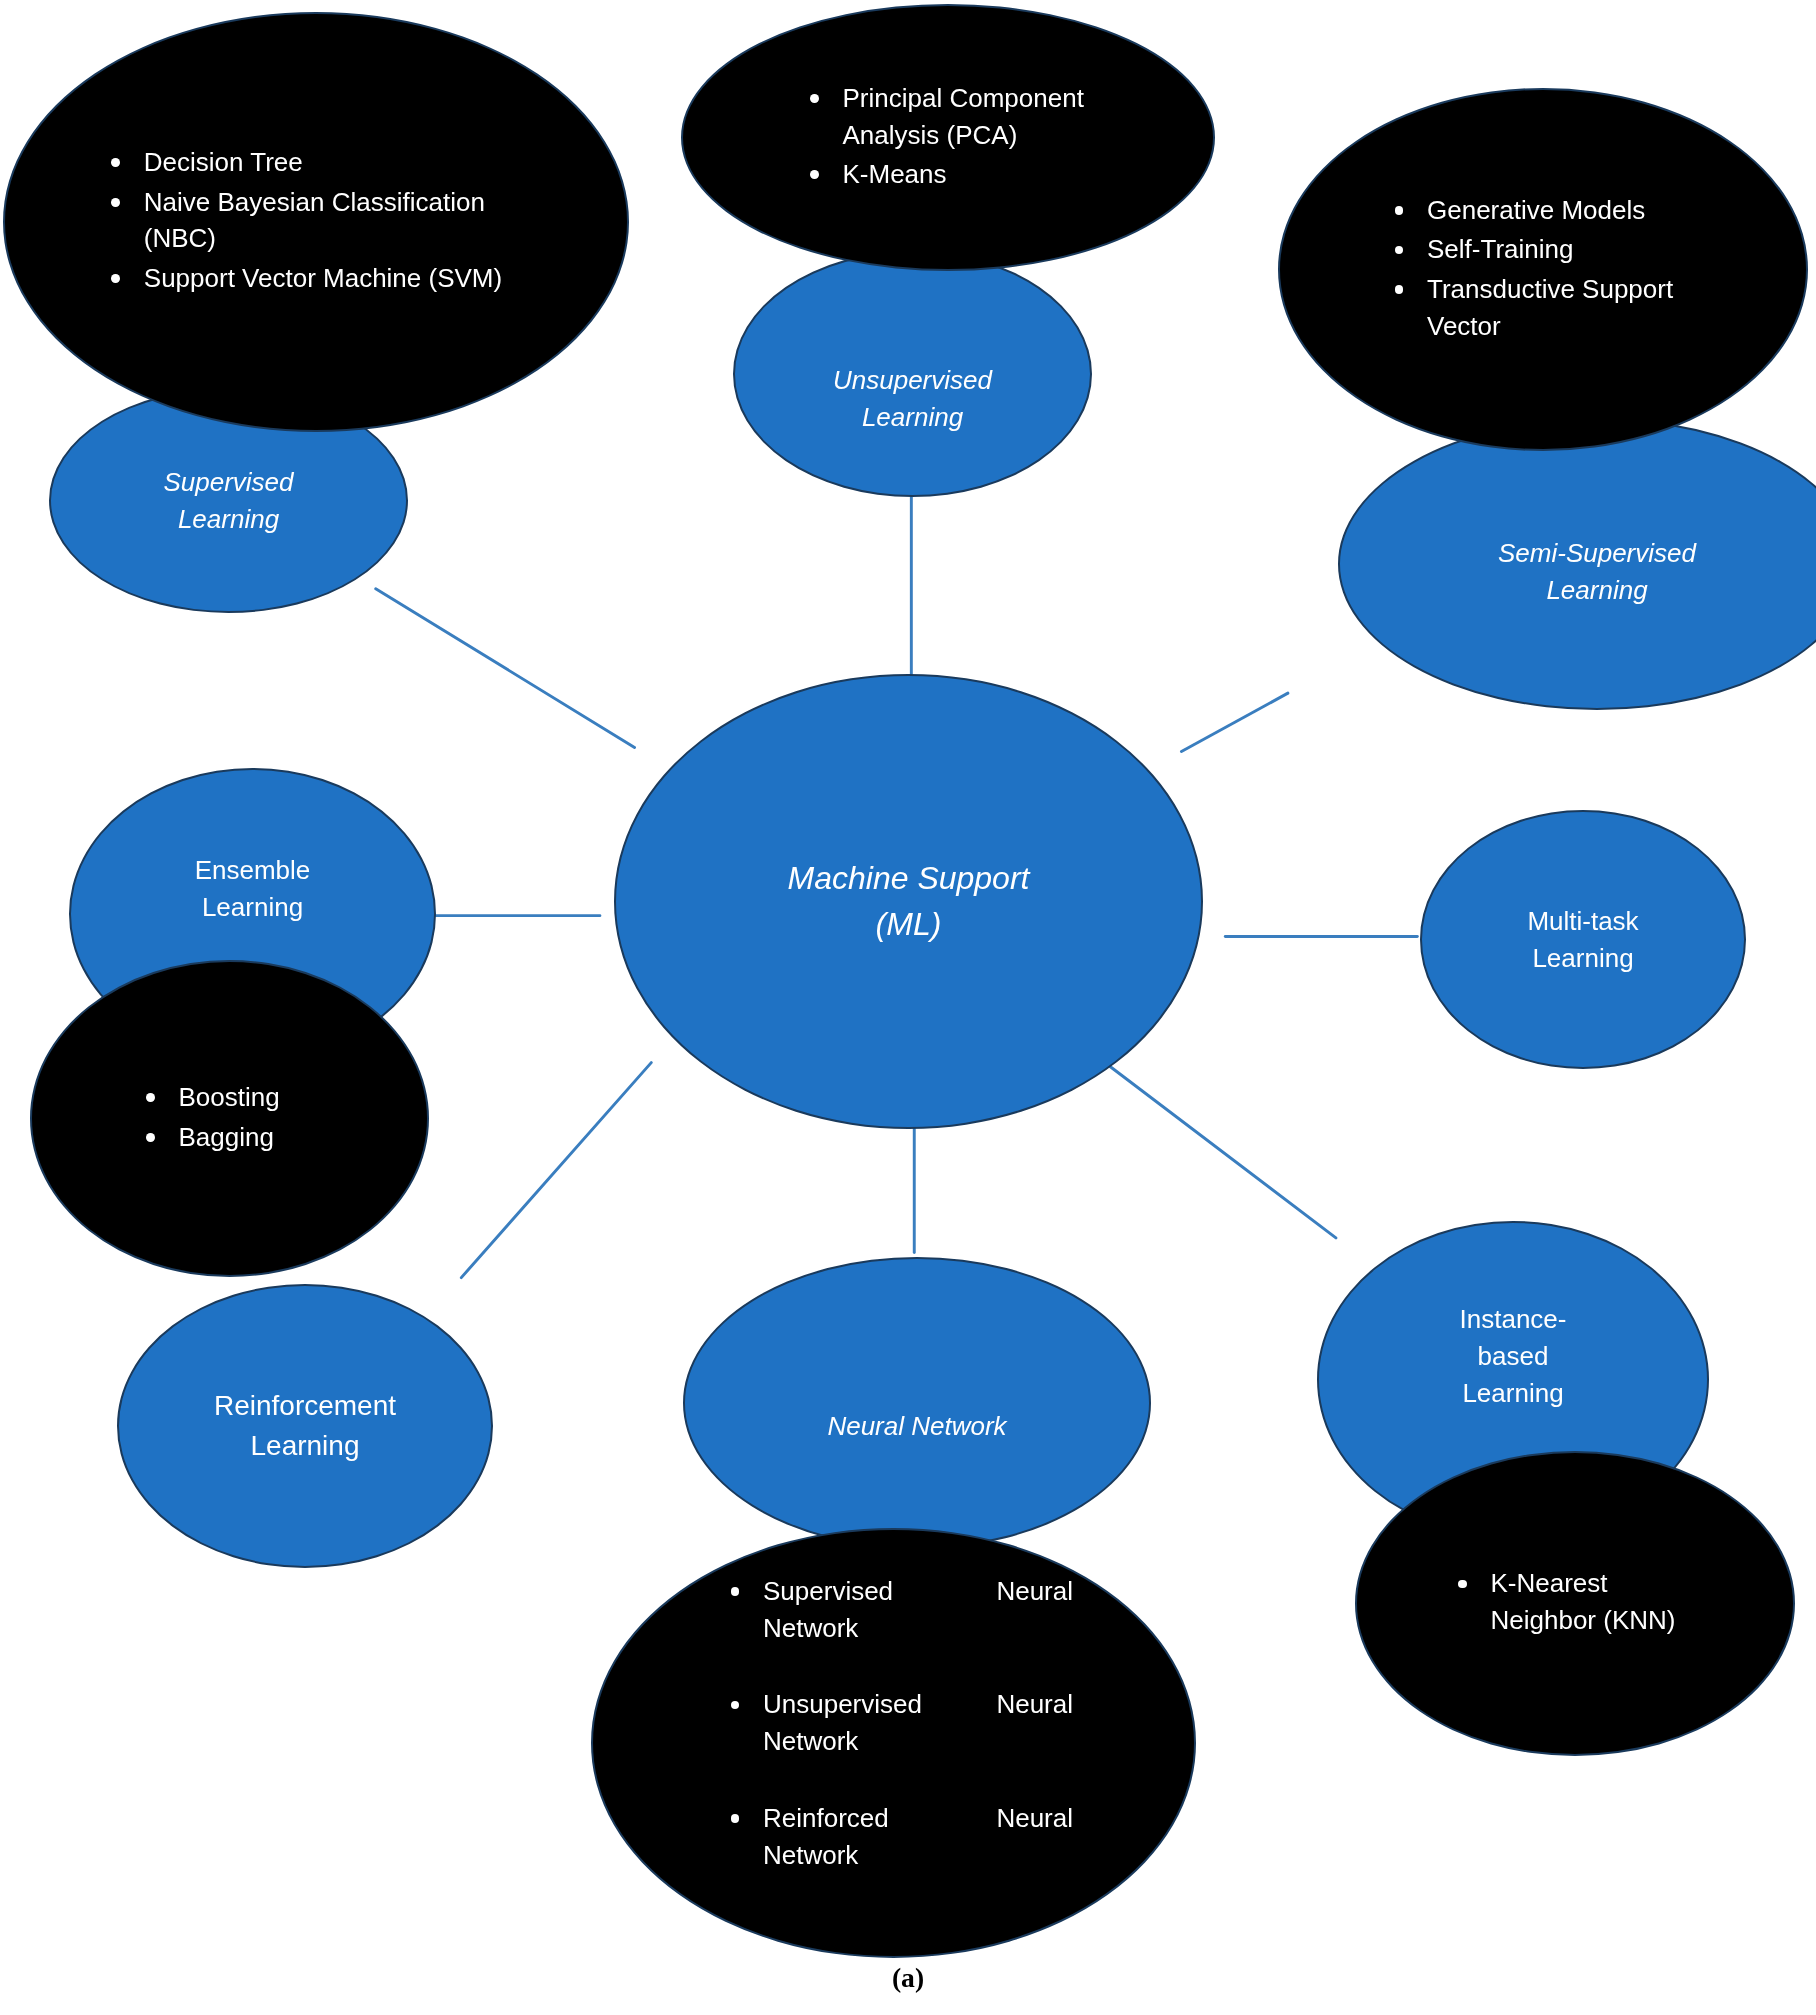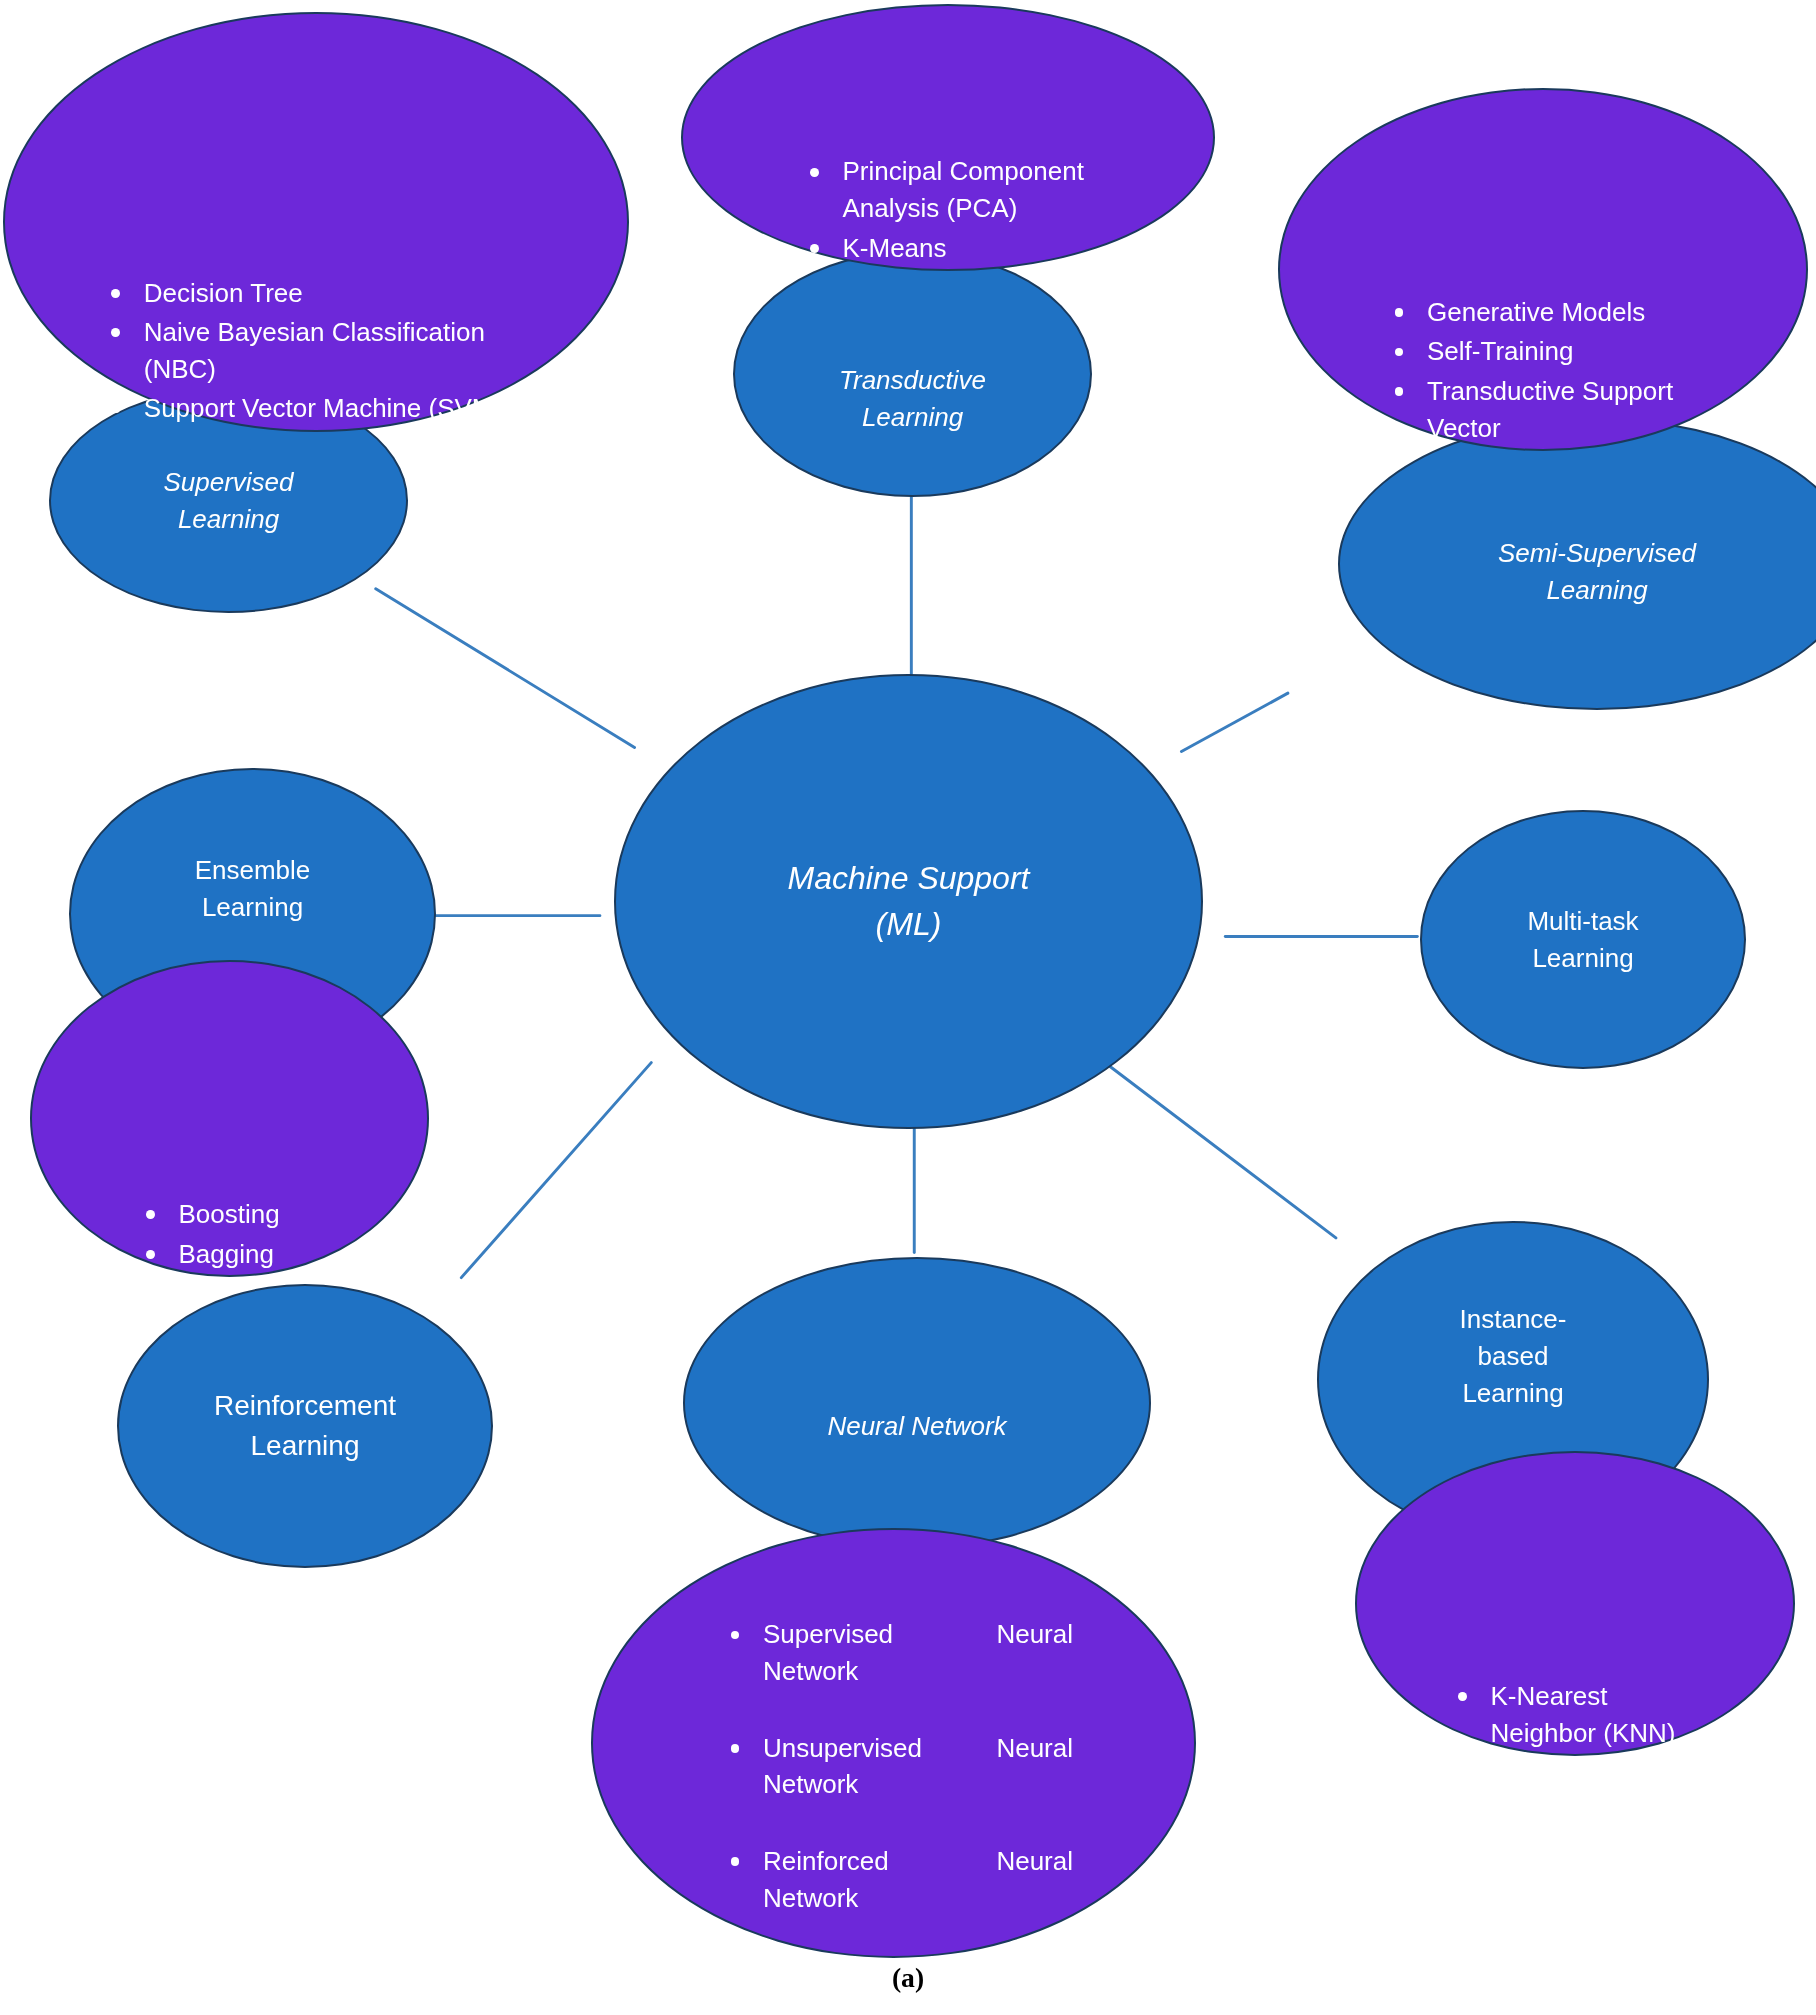--- a/index.html
+++ b/index.html
@@ -3,21 +3,21 @@
 <meta charset="utf-8">
 <style>
   html,body{margin:0;padding:0;background:#ffffff;}
   body{font-family:"Liberation Sans",sans-serif;}
   #stage{position:relative;width:1816px;height:2015px;background:#ffffff;overflow:hidden;}
   #edges{position:absolute;left:0;top:0;width:1816px;height:2015px;}
   .node{position:absolute;box-sizing:border-box;border-radius:50%;
         border:2.1px solid #1a3a5c;display:flex;align-items:center;justify-content:center;
         color:#ffffff;text-align:center;}
   .dark{background:#1f72c4;}
-  .light{background:#6d28d9;align-items:flex-end;}
+  .light{background:#000000;}
   .label{line-height:1.42;}
   .italic{font-style:italic;font-weight:400;}
   .plain{font-style:normal;font-weight:400;}
   ul.bul{list-style:none;margin:0;padding:0;text-align:left;}
   ul.bul li{position:relative;padding-left:49px;margin:0 0 2.5px 0;line-height:1.42;}
   ul.bul li:before{content:"";position:absolute;left:16.7px;top:0.55em;
       width:8.8px;height:8.8px;border-radius:50%;background:#ffffff;}
   .justif{text-align:justify;}
   .justif:after{content:"";display:inline-block;width:100%;}
   .cap{position:absolute;font-family:"Liberation Serif",serif;font-weight:bold;color:#000;}
@@ -49,21 +49,21 @@
   <div class="node light" style="left:3.3px;top:11.7px;width:626px;height:420px;font-size:26px;z-index:3;">
     <ul class="bul" style="width:443px;">
       <li>Decision Tree</li>
       <li>Naive Bayesian Classification (NBC)</li>
       <li>Support Vector Machine (SVM)</li>
     </ul>
   </div>
 
   <div class="node dark" style="left:733px;top:251px;width:359px;height:246px;font-size:26px;z-index:2;">
     <div class="label italic" style="padding-top:50px;">
-      <div>Transductive</div>
+      <div>Unsupervised</div>
       <div>Learning</div>
     </div>
   </div>
   <div class="node light" style="left:681px;top:4.2px;width:534px;height:267px;font-size:26px;z-index:3;">
     <ul class="bul" style="width:309px;">
       <li>Principal Component Analysis (PCA)</li>
       <li>K-Means</li>
     </ul>
   </div>
 

